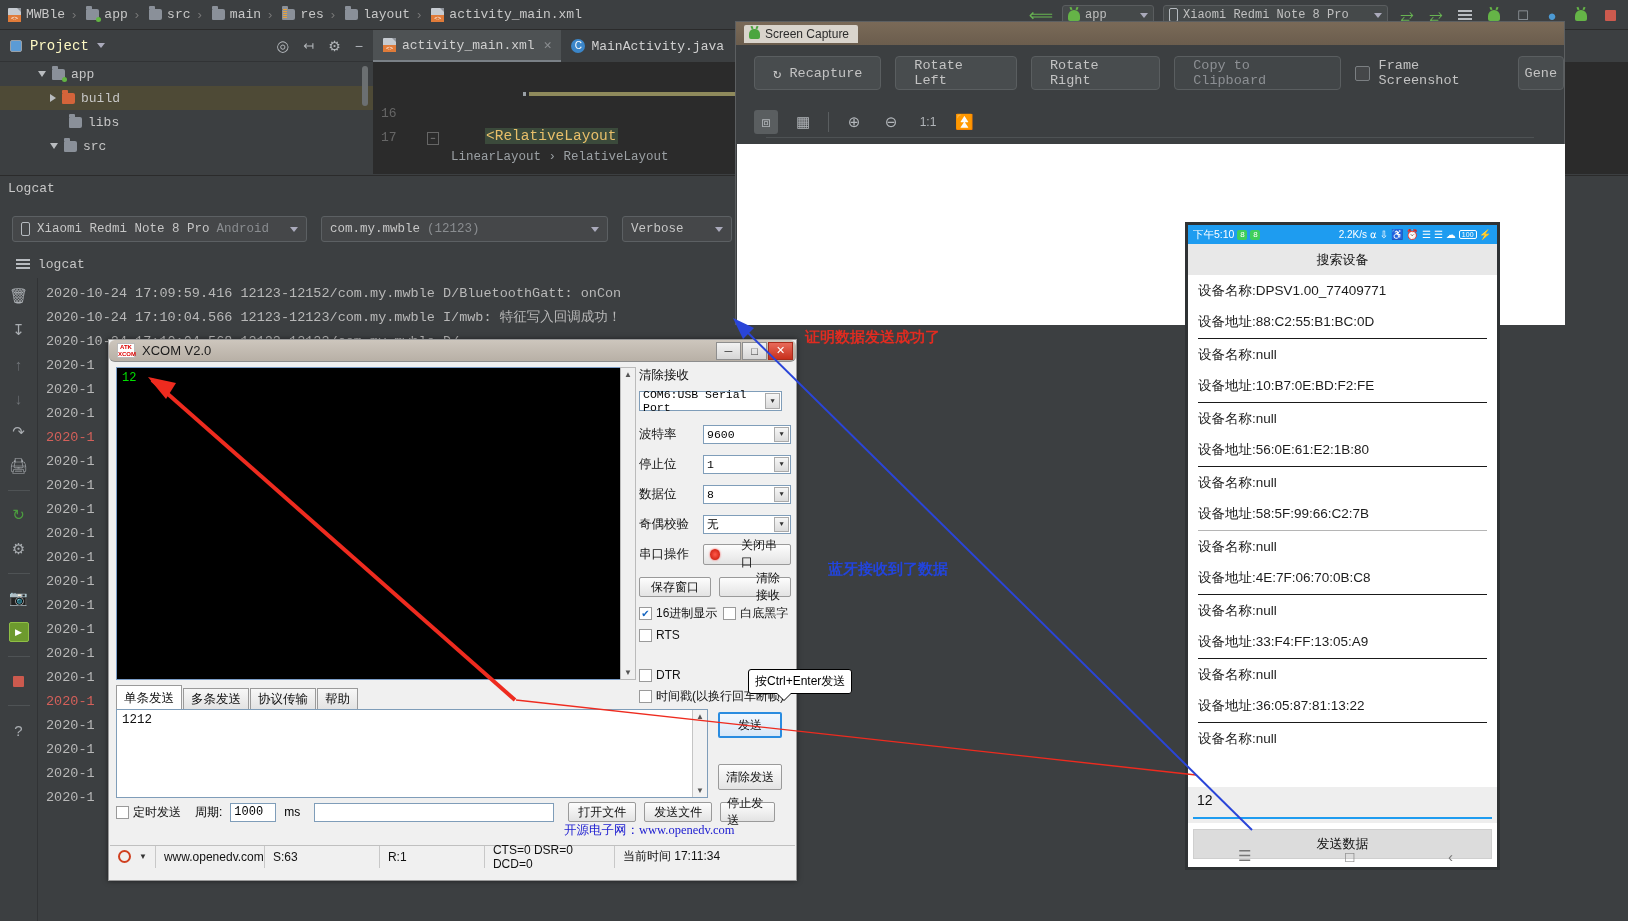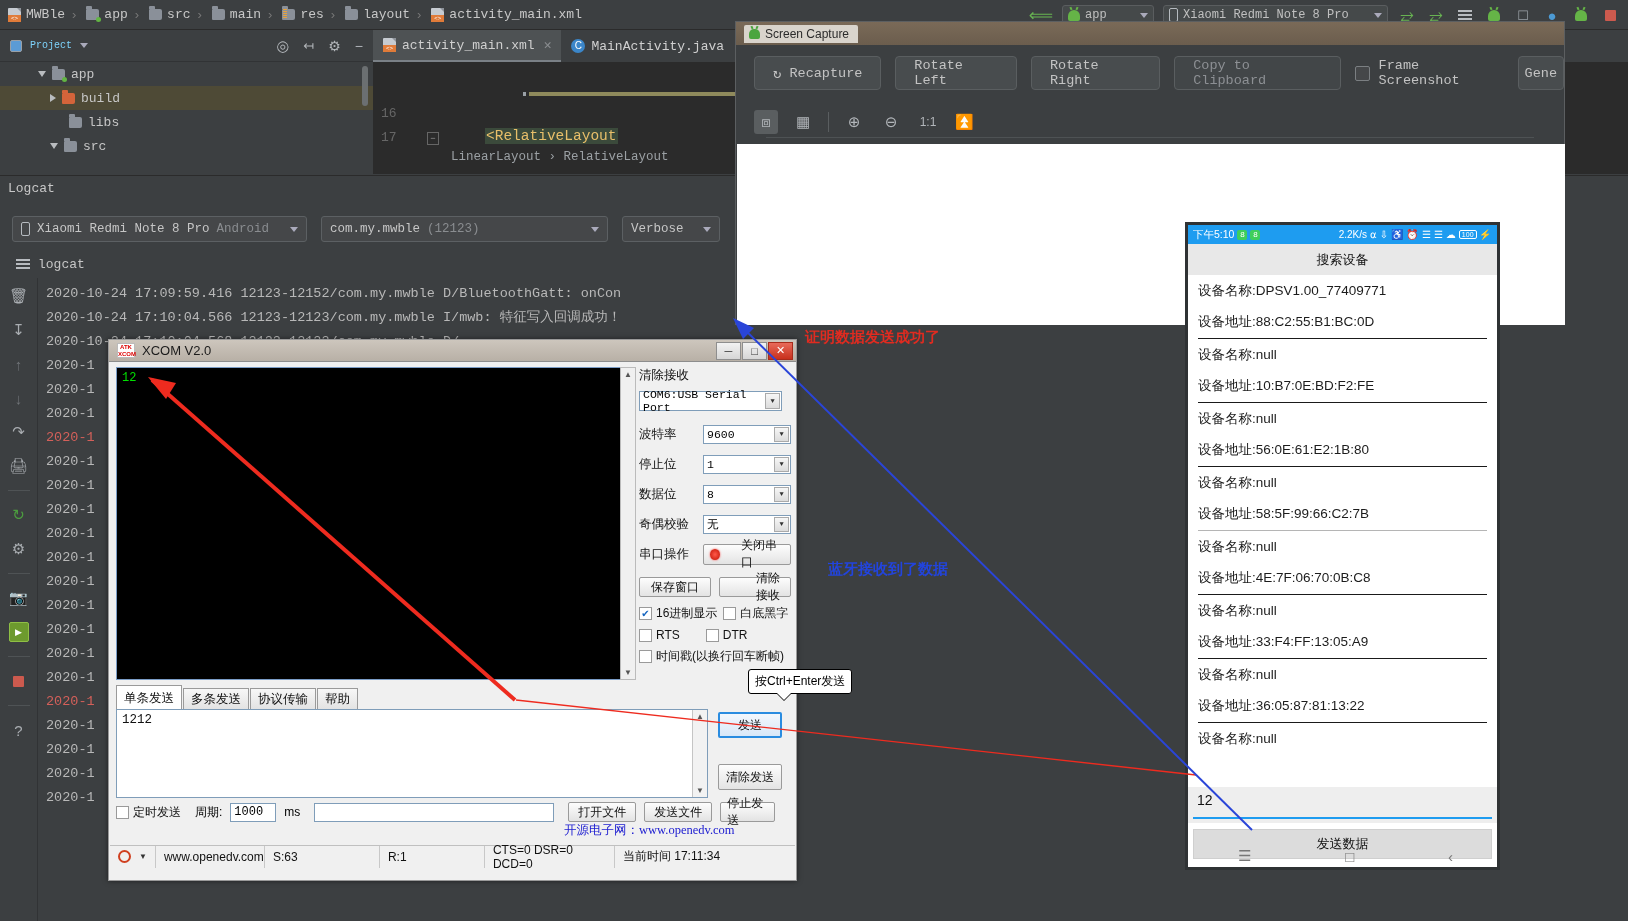--- a/index.html
+++ b/index.html
@@ -42,21 +42,21 @@
   .droid:before{content:"";position:absolute;left:2px;top:-3px;width:2px;height:3px;background:#65b447;transform:rotate(-25deg);}
   .droid:after{content:"";position:absolute;right:2px;top:-3px;width:2px;height:3px;background:#65b447;transform:rotate(25deg);}
   .phone-ic { width:9px;height:14px;border:1.5px solid #b6bbc0;border-radius:2px; display:inline-block; }
   .arrow-green { color:#68b352; font-size:17px; line-height:1; }
   .sq-red { width:11px;height:11px;background:#cc5a4e;border-radius:1px; }
   .hamb { width:14px; height:10px; background:repeating-linear-gradient(#b8bcc0 0 2px, transparent 2px 4px); }
 
   
   #project-head { position:absolute; left:0; top:30px; width:373px; height:32px; background:#3c3f41;
      display:flex; align-items:center; padding-left:10px; gap:8px; border-bottom:1px solid #313335; }
-  #project-head .title { font-family:"Liberation Mono",monospace; font-size:10px; color:#7dd3fc; }
+  #project-head .title { font-family:"Liberation Mono",monospace; font-size:14px; color:#fef9c3; }
   .sq-blue { width:12px;height:12px;border:1.5px solid #9aa0a6; background:#5b9bd5; border-radius:2px; }
   #project-head .right-icons { margin-left:auto; display:flex; align-items:center; gap:14px; padding-right:10px; }
 
   #project-tree { position:absolute; left:0; top:62px; width:373px; height:112px; background:#3c3f41;
      font-family:"Liberation Mono",monospace; font-size:13px; color:#c6c6c6; }
   .tree-row { height:24px; display:flex; align-items:center; gap:6px; }
   .tree-row.sel { background:#4e4a36; }
   .tri-r { width:0;height:0;border-top:4.5px solid transparent;border-bottom:4.5px solid transparent;border-left:6px solid #b9bcbf; }
   .tri-d { width:0;height:0;border-left:4.5px solid transparent;border-right:4.5px solid transparent;border-top:6px solid #b9bcbf; }
   .fold-orange { width:13px;height:11px;background:#d4643a;border-radius:1px 2px 2px 1px; position:relative; display:inline-block;}
@@ -139,21 +139,21 @@
   #send-btn { position:absolute; left:5px; top:604px; width:299px; height:30px; background:#dcdcdc; border:1px solid #cfcfcf;
      display:flex; align-items:center; justify-content:center; font-size:13px; color:#111; }
   #nav-icons { position:absolute; left:3px; top:614px; width:309px; height:28px; display:flex; align-items:center;
      justify-content:space-around; color:#777; font-size:15px; }
 
   
   #xcom { position:absolute; left:108px; top:339px; width:689px; height:542px;
      background:#f0f0f0; border:1px solid #9a9a9a; box-shadow:0 0 5px rgba(0,0,0,.5);
      font-family:"Liberation Sans", sans-serif; font-size:12px; color:#000; }
   #xcom-title { height:22px; background:linear-gradient(#cdc6bd,#b8b0a6); display:flex; align-items:center; gap:7px; padding-left:8px;
-     border-bottom:1px solid #8d8d8d; }
+     border-bottom:1px solid #8d8d8d;border-radius:6px; }
   #xcom-logo { width:18px; height:15px; background:#ffffff; border:1px solid #bbb; color:#d00; font-size:6px; line-height:6.5px;
      text-align:center; font-weight:bold; font-family:"Liberation Sans",sans-serif; }
   #xcom-title .t { font-size:13px; color:#1b1b1b; }
   #xcom-wbtns { margin-left:auto; display:flex; height:18px; margin-right:3px; }
   .wbtn { width:25px; height:18px; border:1px solid #8e8e8e; background:linear-gradient(#f2f2f2,#d6d6d6);
      display:flex; align-items:center; justify-content:center; font-size:11px; color:#333; margin-left:1px; }
   .wbtn.close { background:linear-gradient(#e86a5a,#c8301c); color:#fff; border-color:#a82b1b; }
 
   #xcom-recv { position:absolute; left:7px; top:27px; width:510px; height:313px; background:#000; border:1px solid #7a9cc6; }
   #recv-text { position:absolute; left:5px; top:3px; color:#00e000; font-family:"Liberation Mono",monospace; font-size:12px; }
@@ -349,21 +349,21 @@
         <span class="phone-ic"></span>
         <span>Xiaomi Redmi Note 8 Pro</span>
         <span class="grey">Android</span>
         <span class="tri-down" style="margin-left:auto;"></span>
       </div>
       <div class="combo2" style="width:287px;">
         <span>com.my.mwble</span>
         <span class="grey">(12123)</span>
         <span class="tri-down" style="margin-left:auto;"></span>
       </div>
-      <div class="combo2" style="width:98px;">
+      <div class="combo2" style="width:110px;">
         <span>Verbose</span>
         <span class="tri-down" style="margin-left:auto;"></span>
       </div>
     </div>
 
     <div id="logcat-subbar">
       <span class="lines-ic"></span>
       <span>logcat</span>
     </div>
 
@@ -608,21 +608,21 @@
     <div style="display:flex;gap:6px;margin-top:8px;">
       <span class="xcheck">
         <span class="xcb checked"></span>
         <span>16进制显示</span>
       </span>
       <span class="xcheck">
         <span class="xcb"></span>
         <span>白底黑字</span>
       </span>
     </div>
-    <div style="display:flex;gap:26px;margin-top:6px;">
+    <div style="display:flex;gap:26px;margin-top:6px;flex-direction:column;">
       <span class="xcheck">
         <span class="xcb"></span>
         <span>RTS</span>
       </span>
       <span class="xcheck">
         <span class="xcb"></span>
         <span>DTR</span>
       </span>
     </div>
     <div style="margin-top:6px;">

